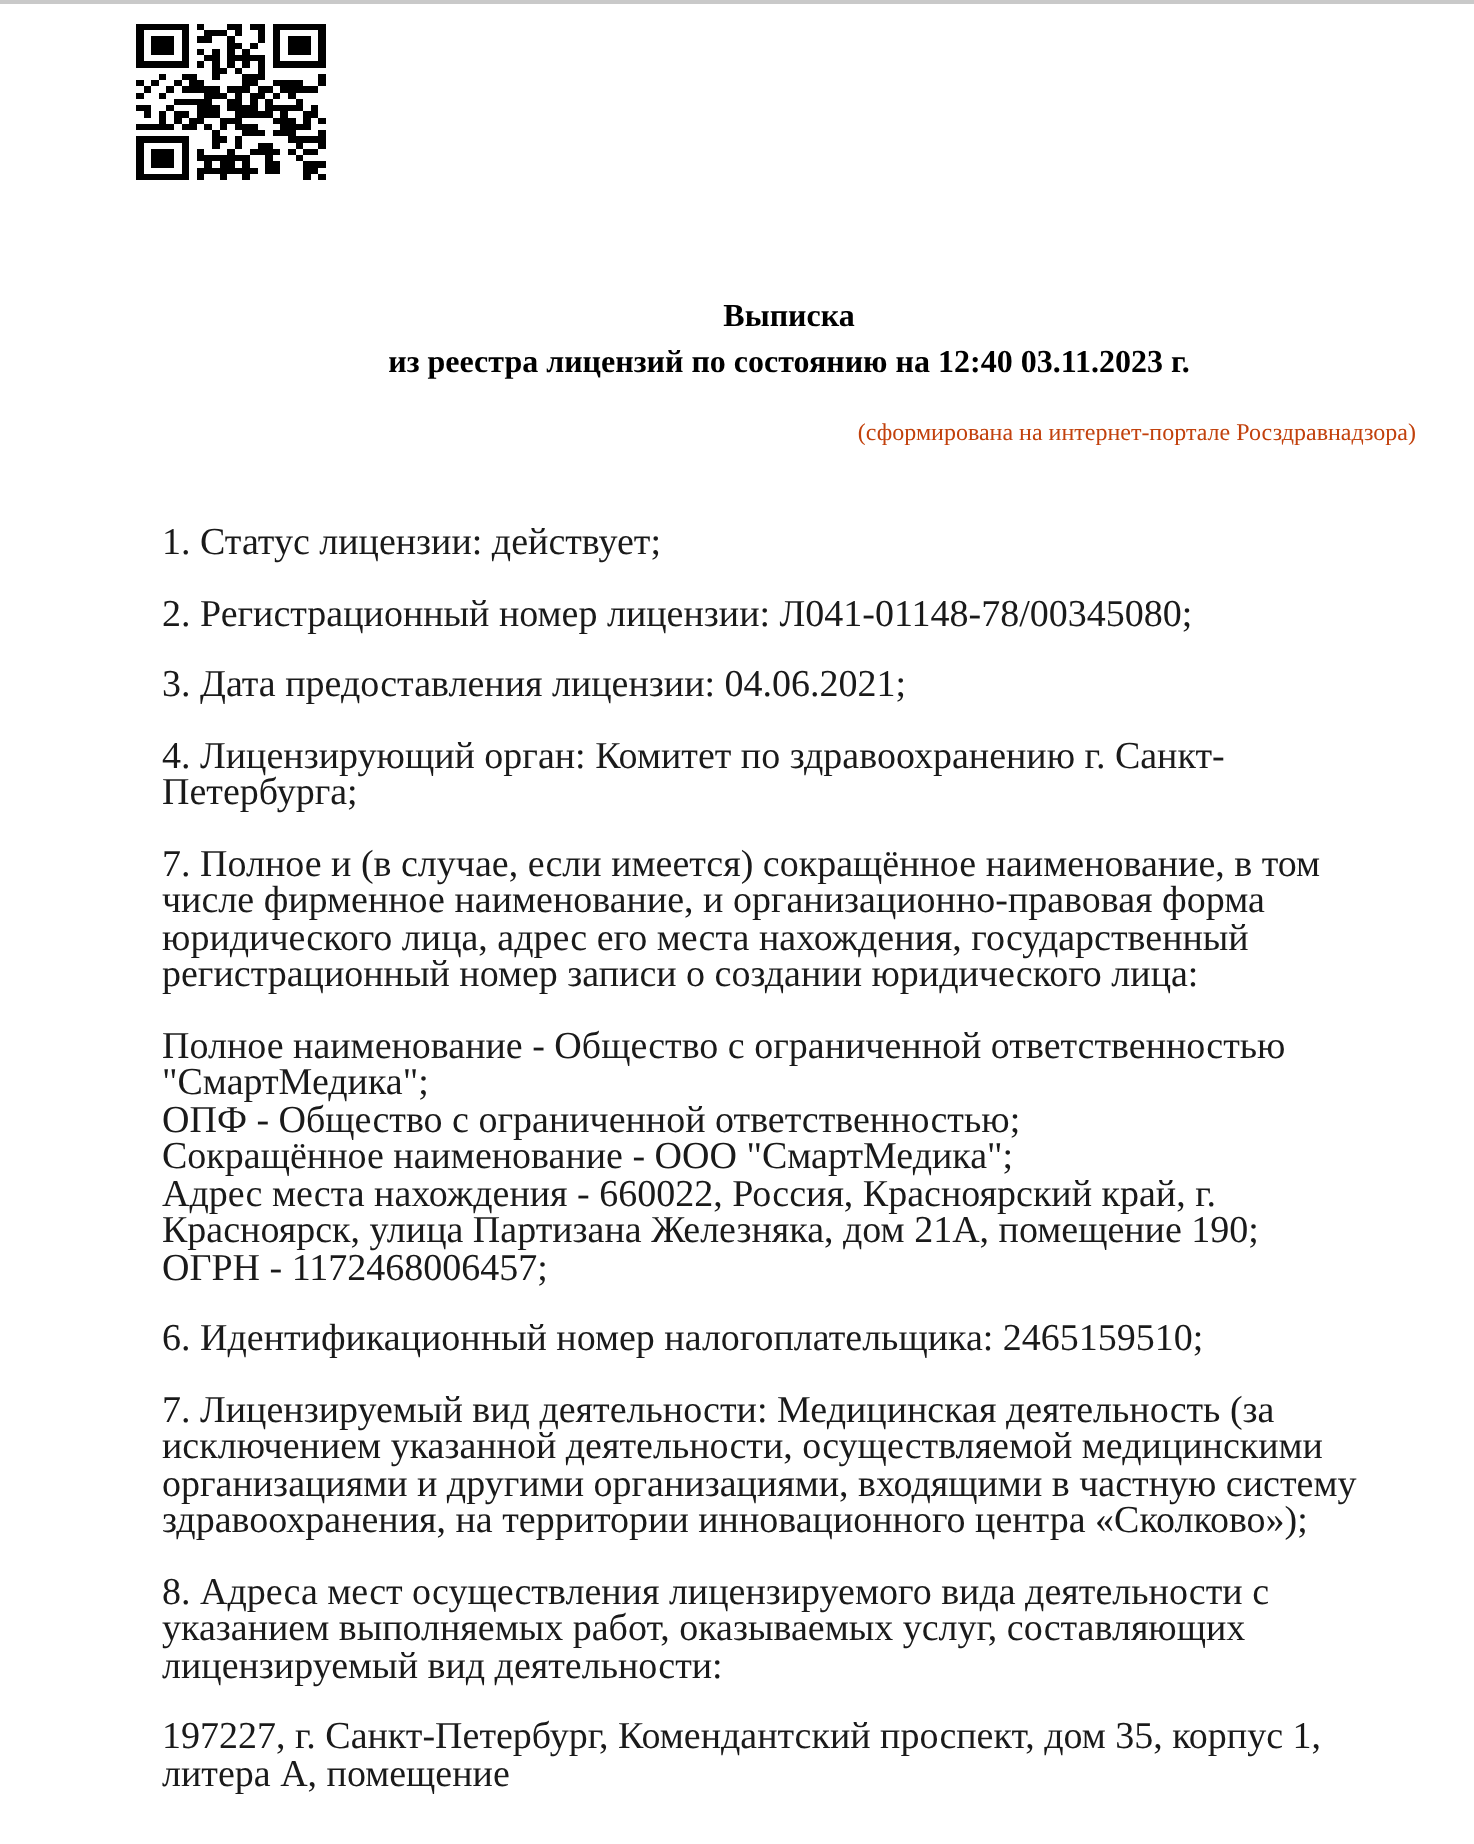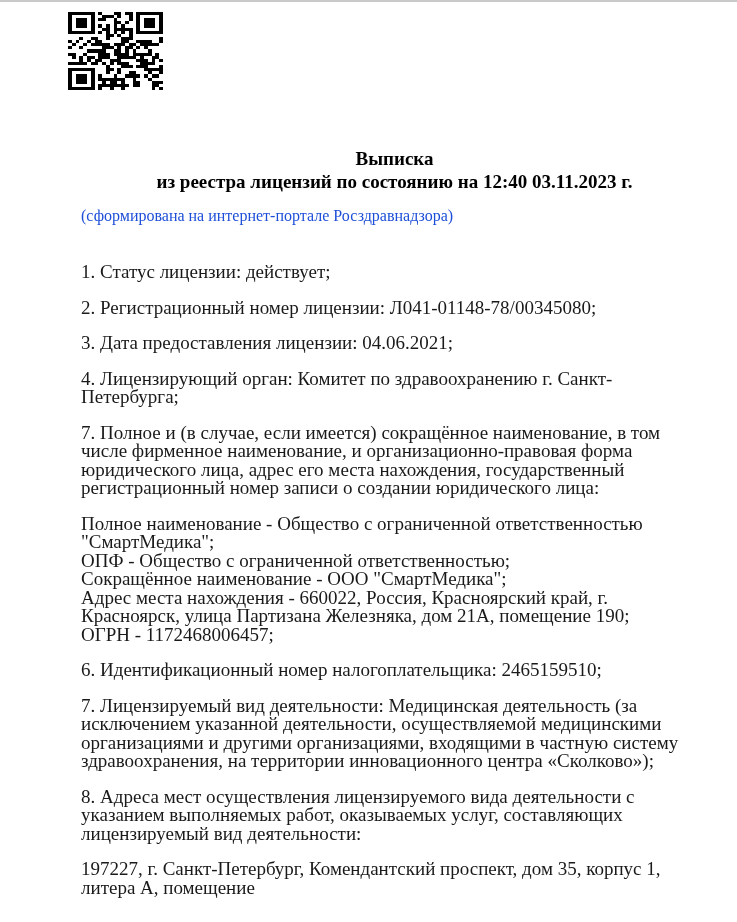--- a/index.html
+++ b/index.html
@@ -29,29 +29,30 @@
   .content {
     position: absolute;
     left: 81px;
     top: 0;
     width: 627px;
   }
   .title-block {
     margin-top: 145px;
     text-align: center;
     font-weight: bold;
-    font-size: 19px;
+    font-size: 16px;
     line-height: 23px;
     color: #000000;
   }
   .subtitle {
     margin-top: 16px;
-    font-size: 16px;
+    text-align: right;
+    font-size: 12px;
     line-height: 14px;
-    color: #1d4ed8;
+    color: #c2410c;
   }
   .bodytext {
     margin-top: 40px;
     font-size: 19px;
     line-height: 18.5px;
     text-align: left;
   }
   .para {
     margin: 0 0 17px 0;
   }

